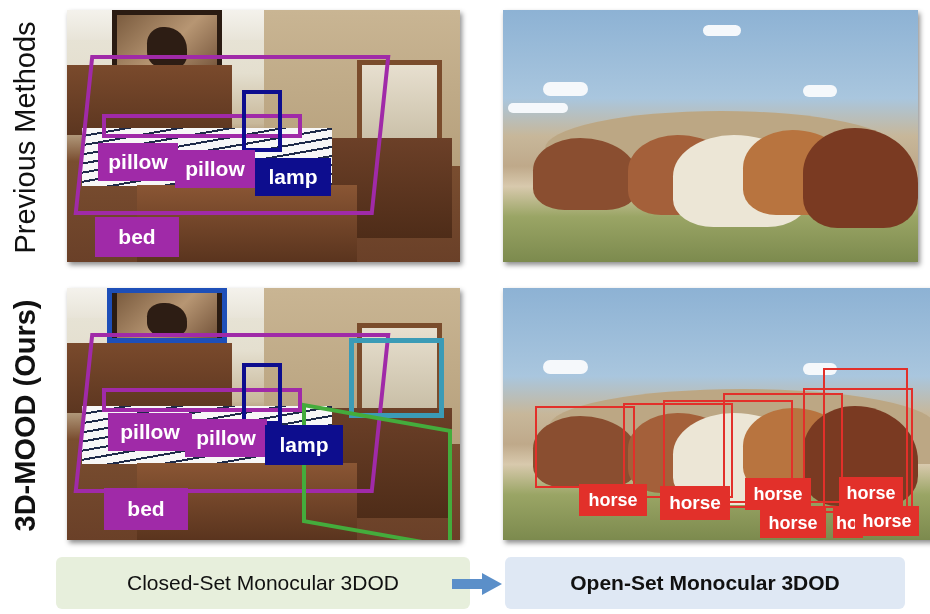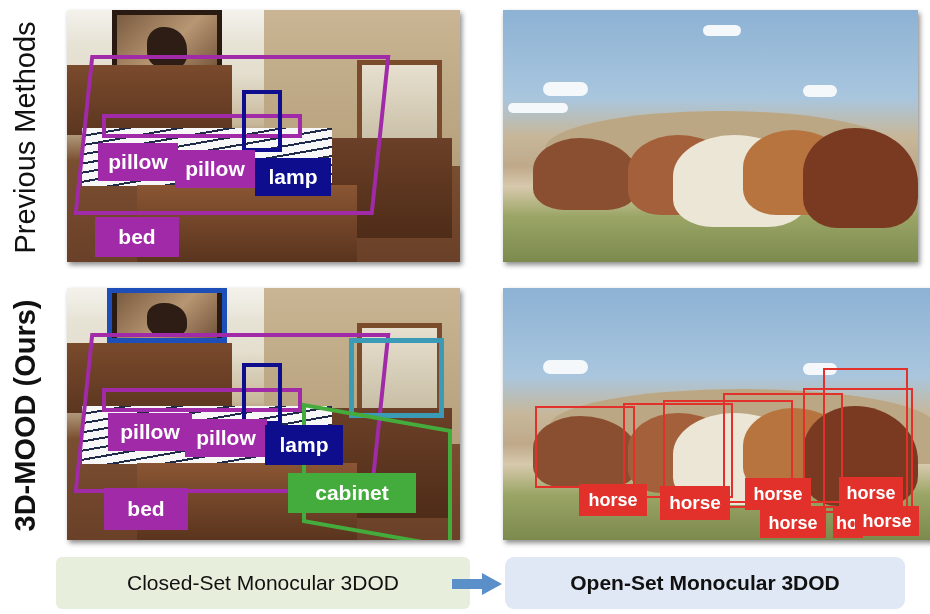--- a/index.html
+++ b/index.html
@@ -101,23 +101,20 @@
 
   <div class="tag" style="left:41px;top:125px;width:84px;height:38px;background:#a02aa8;">
       <span>pillow</span>
     </div>
   <div class="tag" style="left:118px;top:131px;width:82px;height:38px;background:#a02aa8;">
       <span>pillow</span>
     </div>
   <div class="tag" style="left:198px;top:137px;width:78px;height:40px;background:#0d0d8e;">
       <span>lamp</span>
     </div>
-  <div class="tag" style="left:221px;top:185px;width:128px;height:40px;background:#44ac3c;">
-      <span>cabinet</span>
-    </div>
   <div class="tag" style="left:37px;top:200px;width:84px;height:42px;background:#a02aa8;">
       <span>bed</span>
     </div>
 </div>
 
 <div class="panel horses-bg" style="left:503px;top:288px;width:456px;height:252px;">
   <div class="hill"></div>
   <div class="cloud" style="left:40px;top:72px;width:45px;height:14px;"></div>
   <div class="cloud" style="left:300px;top:75px;width:34px;height:12px;"></div>
   <div class="horse" style="left:30px;top:128px;width:105px;height:72px;background:#8a4e30;"></div>
@@ -156,15 +153,15 @@
     </div>
 </div>
 
 <div class="bottom-box" style="left:56px;width:414px;background:#e7efdc;">
   <span>Closed-Set Monocular 3DOD</span>
 </div>
 <svg class="arrow" viewBox="0 0 50 22">
   <rect x="0" y="6" width="32" height="10" fill="#5b8fc9"></rect>
   <polygon points="30,0 50,11 30,22" fill="#5b8fc9"></polygon>
 </svg>
-<div class="bottom-box" style="left:505px;width:400px;background:#dfe8f4;font-weight:bold;border-radius:9px;">
+<div class="bottom-box" style="left:505px;width:400px;background:#dfe8f4;font-weight:bold;">
   <span>Open-Set Monocular 3DOD</span>
 </div>
 
 </body></html>

